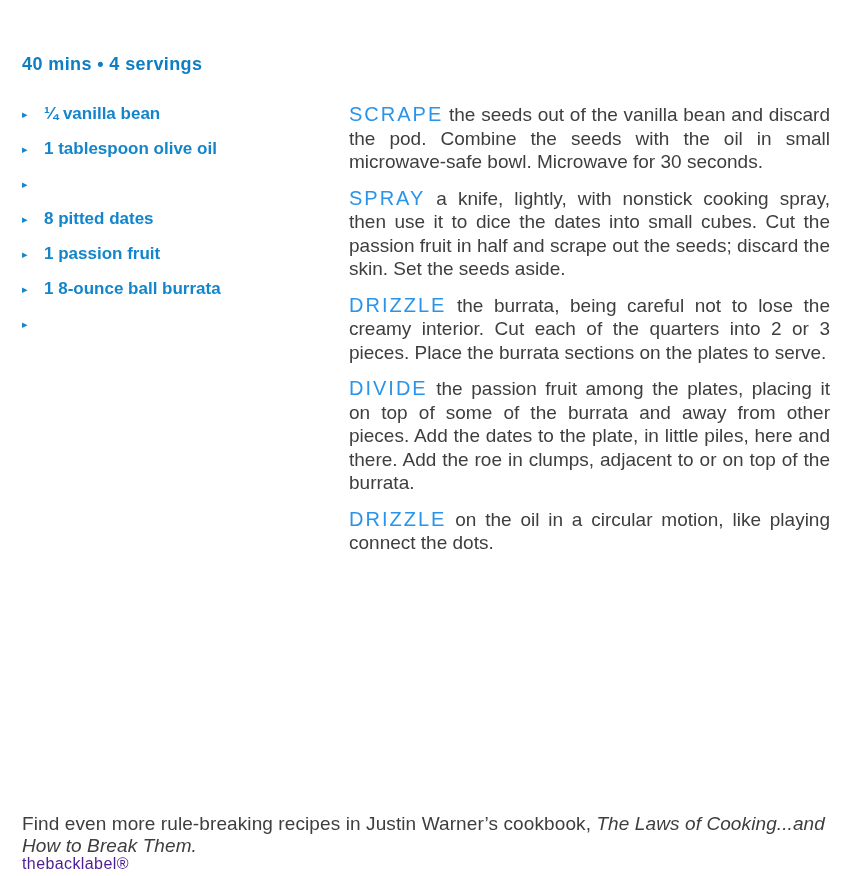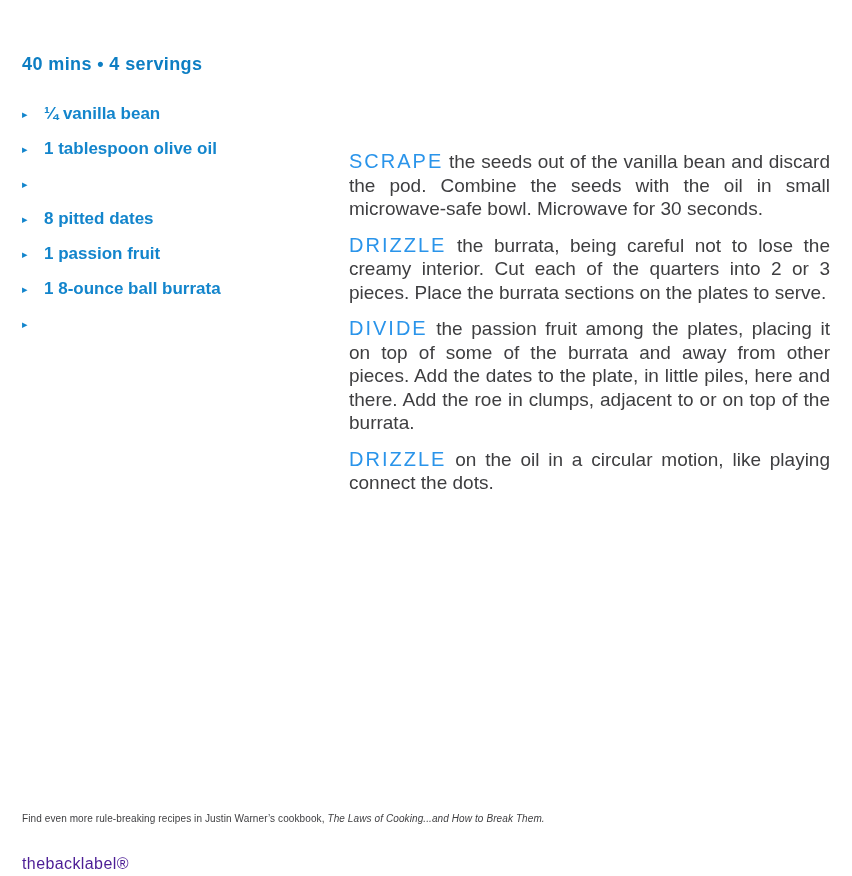--- a/index.html
+++ b/index.html
@@ -50,40 +50,39 @@
     width: 22px;
     flex-shrink: 0;
     font-size: 11px;
     line-height: 22px;
     color: #1385cc;
   }
 
   .instructions {
     flex: 1;
     width: 481px;
-    margin-top: 47px;
   }
   .step {
     font-size: 19px;
     line-height: 23.5px;
     text-align: justify;
     color: #3e3e40;
     margin-bottom: 13px;
   }
   .verb {
     color: #2a94ea;
     font-size: 20px;
     letter-spacing: 2px;
   }
 
   .footer-note {
     position: absolute;
     left: 22px;
     top: 813px;
-    font-size: 10px;
+    font-size: 19px;
     color: #3e3e40;
     letter-spacing: 0.1px;
   }
   .footer-note .book-title { font-style: italic; }
 
   .brand {
     position: absolute;
     left: 22px;
     top: 855px;
     font-size: 16px;
@@ -131,20 +130,24 @@
         <span class="bullet">▸</span>
       </li>
     </ul>
 
     <div class="instructions">
       <p class="step">
         <span class="verb">SCRAPE</span>
         <span>the seeds out of the vanilla bean and discard the pod. Combine the seeds with the oil in small microwave-safe bowl. Microwave for 30 seconds.</span>
       </p>
       <p class="step">
+        <span class="verb">SPRAY</span>
+        <span>a knife, lightly, with nonstick cooking spray, then use it to dice the dates into small cubes. Cut the passion fruit in half and scrape out the seeds; discard the skin. Set the seeds aside.</span>
+      </p>
+      <p class="step">
         <span class="verb">DRIZZLE</span>
         <span>the burrata, being careful not to lose the creamy interior. Cut each of the quarters into 2 or 3 pieces. Place the burrata sections on the plates to serve.</span>
       </p>
       <p class="step">
         <span class="verb">DIVIDE</span>
         <span>the passion fruit among the plates, placing it on top of some of the burrata and away from other pieces. Add the dates to the plate, in little piles, here and there. Add the roe in clumps, adjacent to or on top of the burrata.</span>
       </p>
       <p class="step">
         <span class="verb">DRIZZLE</span>
         <span>on the oil in a circular motion, like playing connect the dots.</span>

